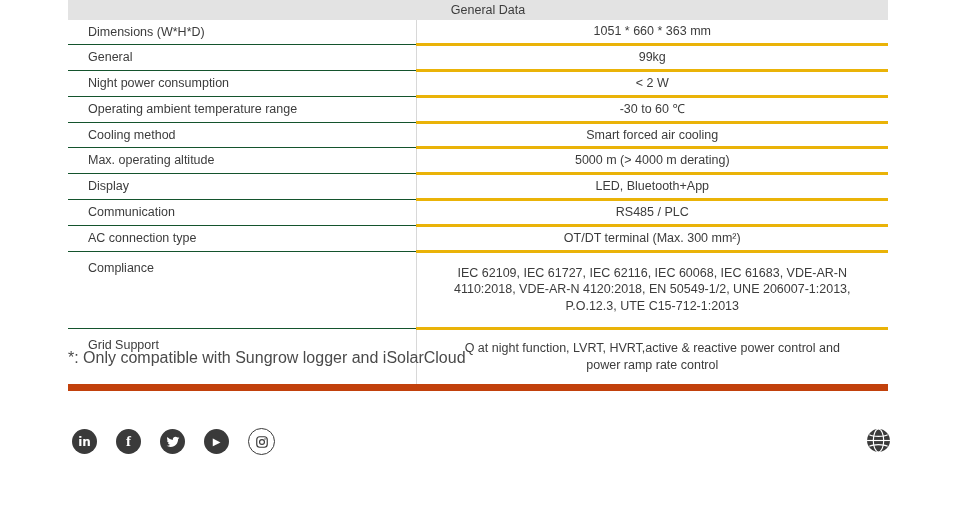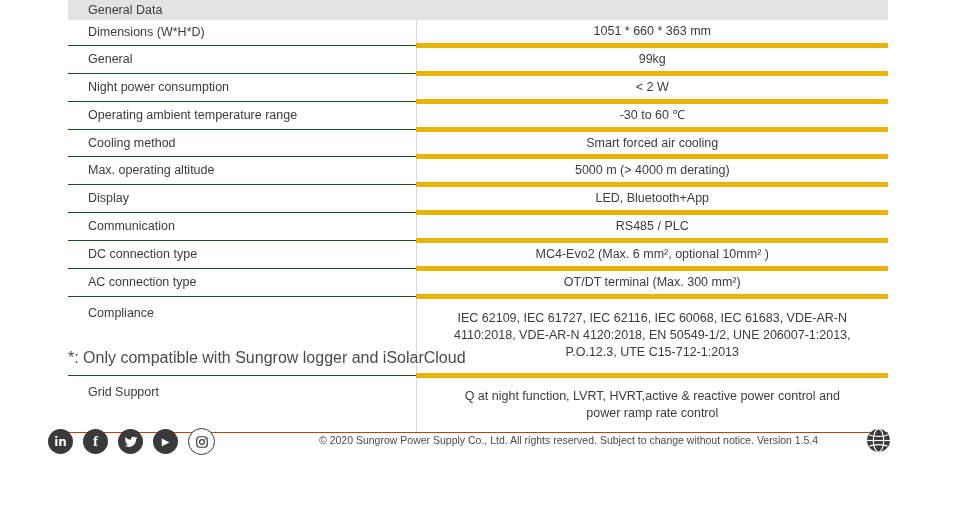--- a/index.html
+++ b/index.html
@@ -39,60 +39,61 @@
     vertical-align: middle;
     line-height: 1.35;
   }
   .section-row td {
     background: #e3e3e3;
     font-size: 12.5px;
     color: #3c3c3c;
     height: 18px;
     padding: 1px 0 1px 20px;
     border: none;
+    text-align: center;
   }
   .c-label {
     width: 348px;
     padding: 3px 6px 3px 20px !important;
     border-bottom: 1px solid #14532d;
     text-align: left;
   }
   .c-value {
     width: 472px;
     padding: 3px 8px 3px 8px !important;
-    border-bottom: 5px solid #eab308;
+    border-bottom: 3px solid #eab308;
     border-left: 1px solid #d8d8d8;
     text-align: center;
   }
   tr.last .c-label, tr.last .c-value {
-    border-bottom: 1px solid #c2410c;
+    border-bottom: 7px solid #c2410c;
   }
   .c-label.tall, .c-value.tall {
     vertical-align: middle;
   }
   .multi {
     line-height: 1.55;
   }
 
   
   .footnote {
     position: absolute;
     left: 68px;
     top: 349px;
     font-size: 16px;
     color: #4a4a4a;
   }
 
   
   .footer-social {
     position: absolute;
-    left: 48px;
+    left: 72px;
     top: 428px;
     display: flex;
-    gap: 10px;
+    gap: 19px;
     align-items: center;
   }
   .soc {
     width: 25px;
     height: 25px;
     border-radius: 50%;
     background: #3a3a3a;
     color: #ffffff;
     display: flex;
     align-items: center;
@@ -167,24 +168,20 @@
       </tr>
       <tr>
         <td class="c-label">Display</td>
         <td class="c-value">LED, Bluetooth+App</td>
       </tr>
       <tr>
         <td class="c-label">Communication</td>
         <td class="c-value">RS485 / PLC</td>
       </tr>
       <tr>
-        <td class="c-label">DC connection type</td>
-        <td class="c-value">MC4-Evo2  (Max. 6 mm², optional 10mm²  )</td>
-      </tr>
-      <tr>
         <td class="c-label">AC connection type</td>
         <td class="c-value">OT/DT terminal (Max. 300 mm²)</td>
       </tr>
       <tr>
         <td class="c-label tall" style="vertical-align:top;padding-top:8px !important;">Compliance</td>
         <td class="c-value tall multi" style="height:62px;padding:6px 24px !important;">IEC 62109, IEC 61727, IEC 62116, IEC 60068, IEC 61683, VDE-AR-N 4110:2018, VDE-AR-N 4120:2018, EN 50549-1/2,  UNE 206007-1:2013, P.O.12.3, UTE C15-712-1:2013</td>
       </tr>
       <tr class="last">
         <td class="c-label tall" style="vertical-align:top;padding-top:8px !important;">Grid Support</td>
         <td class="c-value tall multi" style="height:42px;padding:6px 34px !important;">Q at night function, LVRT, HVRT,active &amp; reactive power control and power ramp rate control</td>
@@ -211,21 +208,20 @@
     </a>
     <a class="soc outline">
       <svg width="14" height="14" viewBox="0 0 24 24" aria-hidden="true">
         <rect x="3" y="3" width="18" height="18" rx="5" fill="none" stroke="#3a3a3a" stroke-width="2"></rect>
         <circle cx="12" cy="12" r="4.2" fill="none" stroke="#3a3a3a" stroke-width="2"></circle>
         <circle cx="17.2" cy="6.8" r="1.2" fill="#3a3a3a"></circle>
       </svg>
     </a>
   </div>
 
-  <div class="copyright">© 2020 Sungrow Power Supply Co., Ltd. All rights reserved. Subject to change without notice. Version 1.5.4</div>
 
   <div class="globe">
     <svg width="25" height="25" viewBox="0 0 24 24" aria-hidden="true">
       <circle cx="12" cy="12" r="11" fill="#3a3a3a"></circle>
       <ellipse cx="12" cy="12" rx="5" ry="11" fill="none" stroke="#ffffff" stroke-width="1.1"></ellipse>
       <line x1="1" y1="12" x2="23" y2="12" stroke="#ffffff" stroke-width="1.1"></line>
       <path d="M3.2 6.5 C7 8.6 17 8.6 20.8 6.5" fill="none" stroke="#ffffff" stroke-width="1.1"></path>
       <path d="M3.2 17.5 C7 15.4 17 15.4 20.8 17.5" fill="none" stroke="#ffffff" stroke-width="1.1"></path>
     </svg>
   </div>

